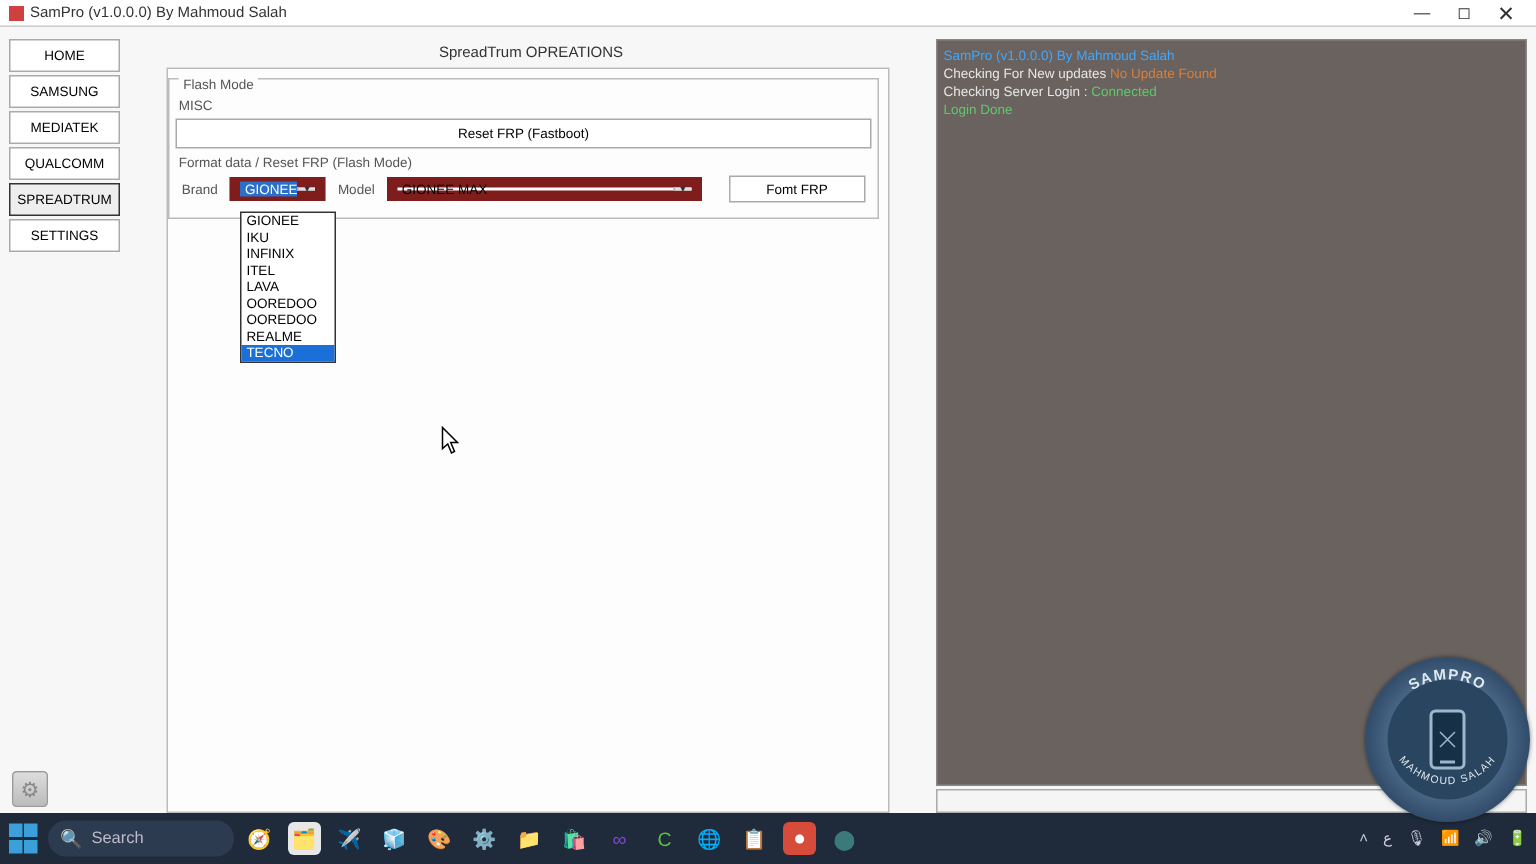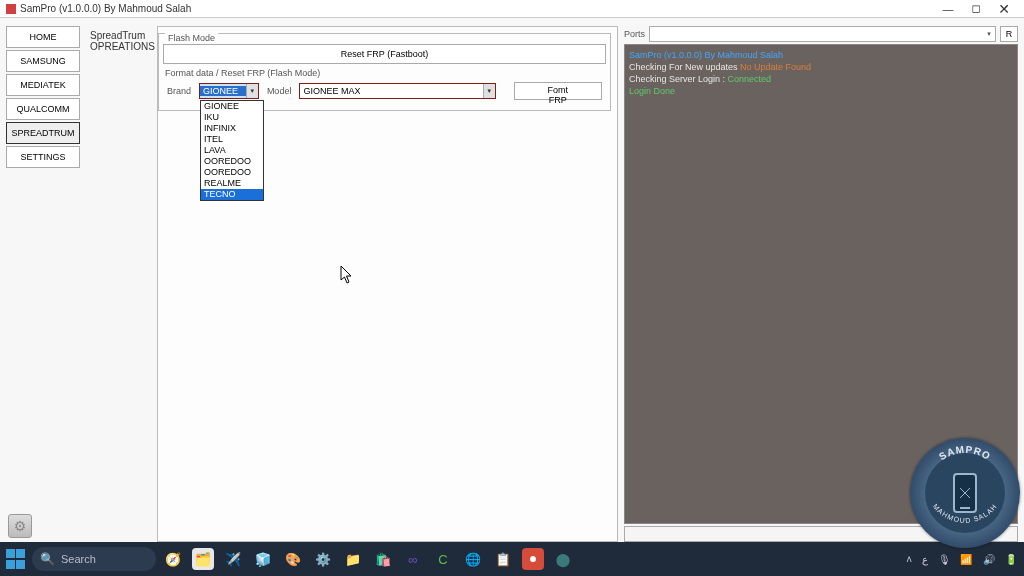--- a/index.html
+++ b/index.html
@@ -7,33 +7,33 @@
 .window { width: 100%; height: 100%; background: #f5f5f5; display: flex; flex-direction: column; }
 .titlebar { height: 18px; background: #fff; display: flex; align-items: center; padding: 0 6px; font-size: 10px; color: #333; border-bottom: 1px solid #ccc; }
 .titlebar .icon-box { width: 10px; height: 10px; background: #d04040; margin-right: 4px; }
 .titlebar .spacer { flex: 1; }
 .titlebar .winbtn { width: 28px; height: 14px; display: flex; align-items: center; justify-content: center; font-size: 11px; color: #333; }
 .titlebar .winbtn.close { font-size: 14px; }
 .body-area { flex: 1; display: flex; background: #f7f7f7; padding: 8px 6px 0 6px; gap: 6px; }
 .sidebar { width: 74px; display: flex; flex-direction: column; gap: 2px; }
 .sidebar button { background: #fff; border: 1px solid #aaa; font-size: 9px; padding: 5px 2px; cursor: pointer; }
 .sidebar button.active { border: 1px solid #333; background: #eee; }
-.center { flex: 1; display: flex; flex-direction: row; }
+.center { flex: 1; display: flex; flex-direction: column; align-items: center; }
 .center-head { font-size: 10px; color: #333; padding: 4px 0 4px 4px; }
 .panel { border: 1px solid #bbb; background: #fdfdfd; flex: 1; display: flex; flex-direction: column; overflow: visible; position: relative; }
 .group { border: 1px solid #bbb; margin: 6px 6px 2px 0; }
 .group-title { position: relative; top: -7px; left: 6px; background: #fdfdfd; display: inline-block; font-size: 9px; padding: 0 3px; color: #555; }
 .group-body { padding: 0 4px 4px 4px; margin-top: -8px; }
 .misc-sub { font-size: 9px; color: #555; padding: 2px 2px 4px 2px; }
 .btn-row { display: flex; gap: 6px; }
 .btn-row button { flex: 1; border: 1px solid #aaa; background: #fff; font-size: 9px; padding: 4px 2px; cursor: pointer; }
 .sub-label { font-size: 9px; color: #555; margin: 4px 0 2px 2px; }
 .field-row { display: flex; align-items: center; gap: 8px; padding: 2px 4px 6px 4px; position: relative; }
 .field-row .lbl { font-size: 9px; color: #555; }
-.combo { display: flex; align-items: center; border: 1px solid #7f1d1d; background: #fff; font-size: 9px; height: 16px; position: relative; }
+.combo { display: flex; align-items: center; border: 7px solid #7f1d1d; background: #fff; font-size: 9px; height: 16px; position: relative; }
 .combo .val { padding: 0 3px; flex: 1; white-space: nowrap; overflow: hidden; }
 .combo .arrow { width: 12px; height: 100%; background: #e0e0e0; display: flex; align-items: center; justify-content: center; font-size: 7px; color: #333; border-left: 1px solid #aaa; }
 .combo.brand { width: 64px; background: #cfe2f3; }
 .combo.brand .val { background: #2a6fc9; color: #fff; }
 .combo.model { width: 210px; }
 .fmt-btn { border: 1px solid #aaa; background: #fff; font-size: 9px; padding: 2px 24px; cursor: pointer; height: 18px; margin-left: 10px; }
 .dropdown-list { position: absolute; top: 16px; left: 0; width: 64px; border: 1px solid #333; background: #fff; z-index: 100; }
 .dropdown-list div { font-size: 9px; padding: 0 3px; line-height: 11px; white-space: nowrap; overflow: hidden; }
 .dropdown-list div.hover { background: #1a6fd8; color: #fff; }
 .right { width: 394px; display: flex; flex-direction: column; }
@@ -86,20 +86,21 @@
       <button class="active">SPREADTRUM</button>
       <button>SETTINGS</button>
     </div>
 
     <div class="center">
       <div class="center-head">SpreadTrum OPREATIONS</div>
       <div class="panel">
         <div class="group">
           <span class="group-title">Flash Mode</span>
           <div class="group-body">
+            <div class="misc-sub">MISC</div>
             <div class="btn-row">
               <button>Reset FRP (Fastboot)</button>
             </div>
             <div class="sub-label">Format data / Reset FRP (Flash Mode)</div>
             <div class="field-row">
               <span class="lbl">Brand</span>
               <div class="combo brand">
                 <div class="val">GIONEE</div>
                 <div class="arrow">▾</div>
                 <div class="dropdown-list">
@@ -125,27 +126,20 @@
         </div>
         <div class="cursor">
           <svg width="16" height="20" viewBox="0 0 16 20">
               <path d="M1 1 L1 15 L4.5 12 L7 18 L9 17 L6.5 11 L11 11 Z" fill="#fff" stroke="#000" stroke-width="1"></path>
             </svg>
         </div>
       </div>
     </div>
 
     <div class="right">
-      <div class="ports-row">
-        <span class="lbl">Ports</span>
-        <div class="ports-combo">
-            <span class="arrow">▾</span>
-          </div>
-        <button class="r-btn">R</button>
-      </div>
       <div class="log">
         <div class="l1">SamPro (v1.0.0.0) By Mahmoud Salah</div>
         <div><span class="l2a">Checking For New updates </span><span class="l2b">No Update Found</span></div>
         <div><span class="l3a">Checking Server Login : </span><span class="l3b">Connected</span></div>
         <div class="l4">Login Done</div>
       </div>
       <div class="status-strip"></div>
     </div>
   </div>
 

